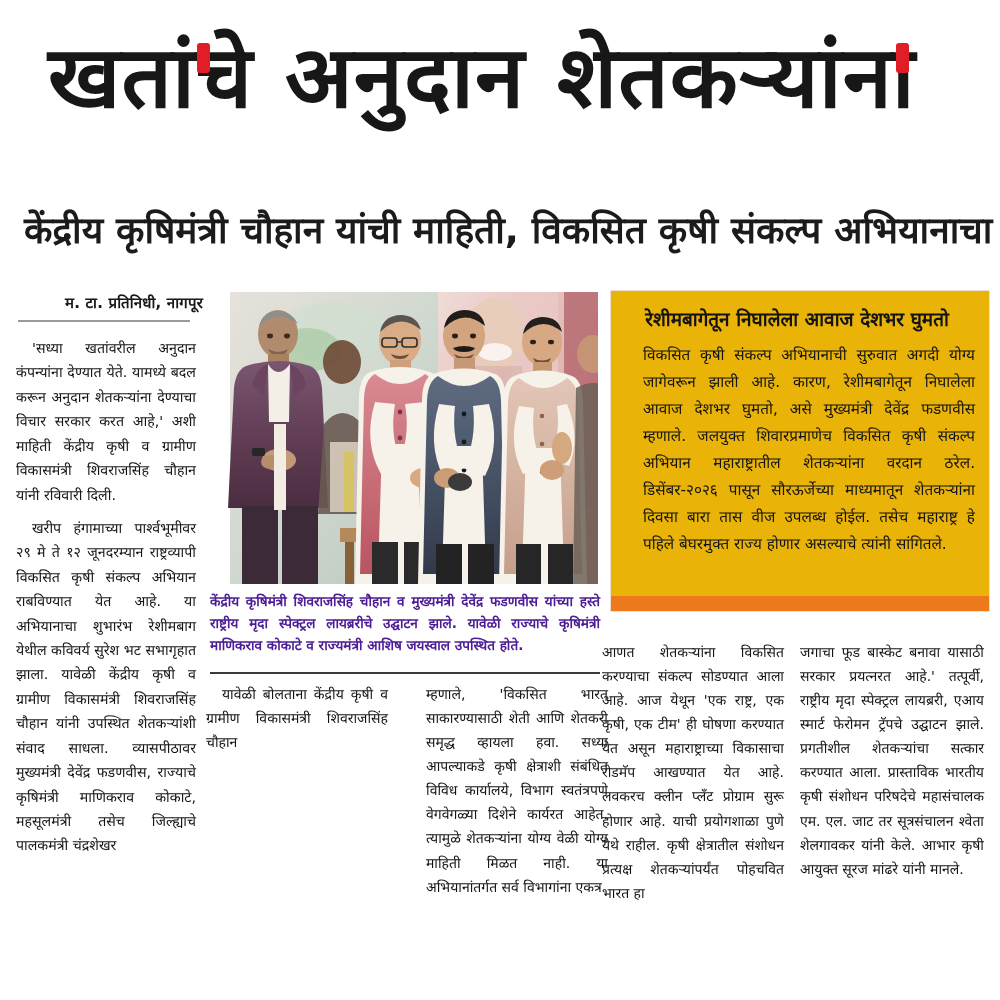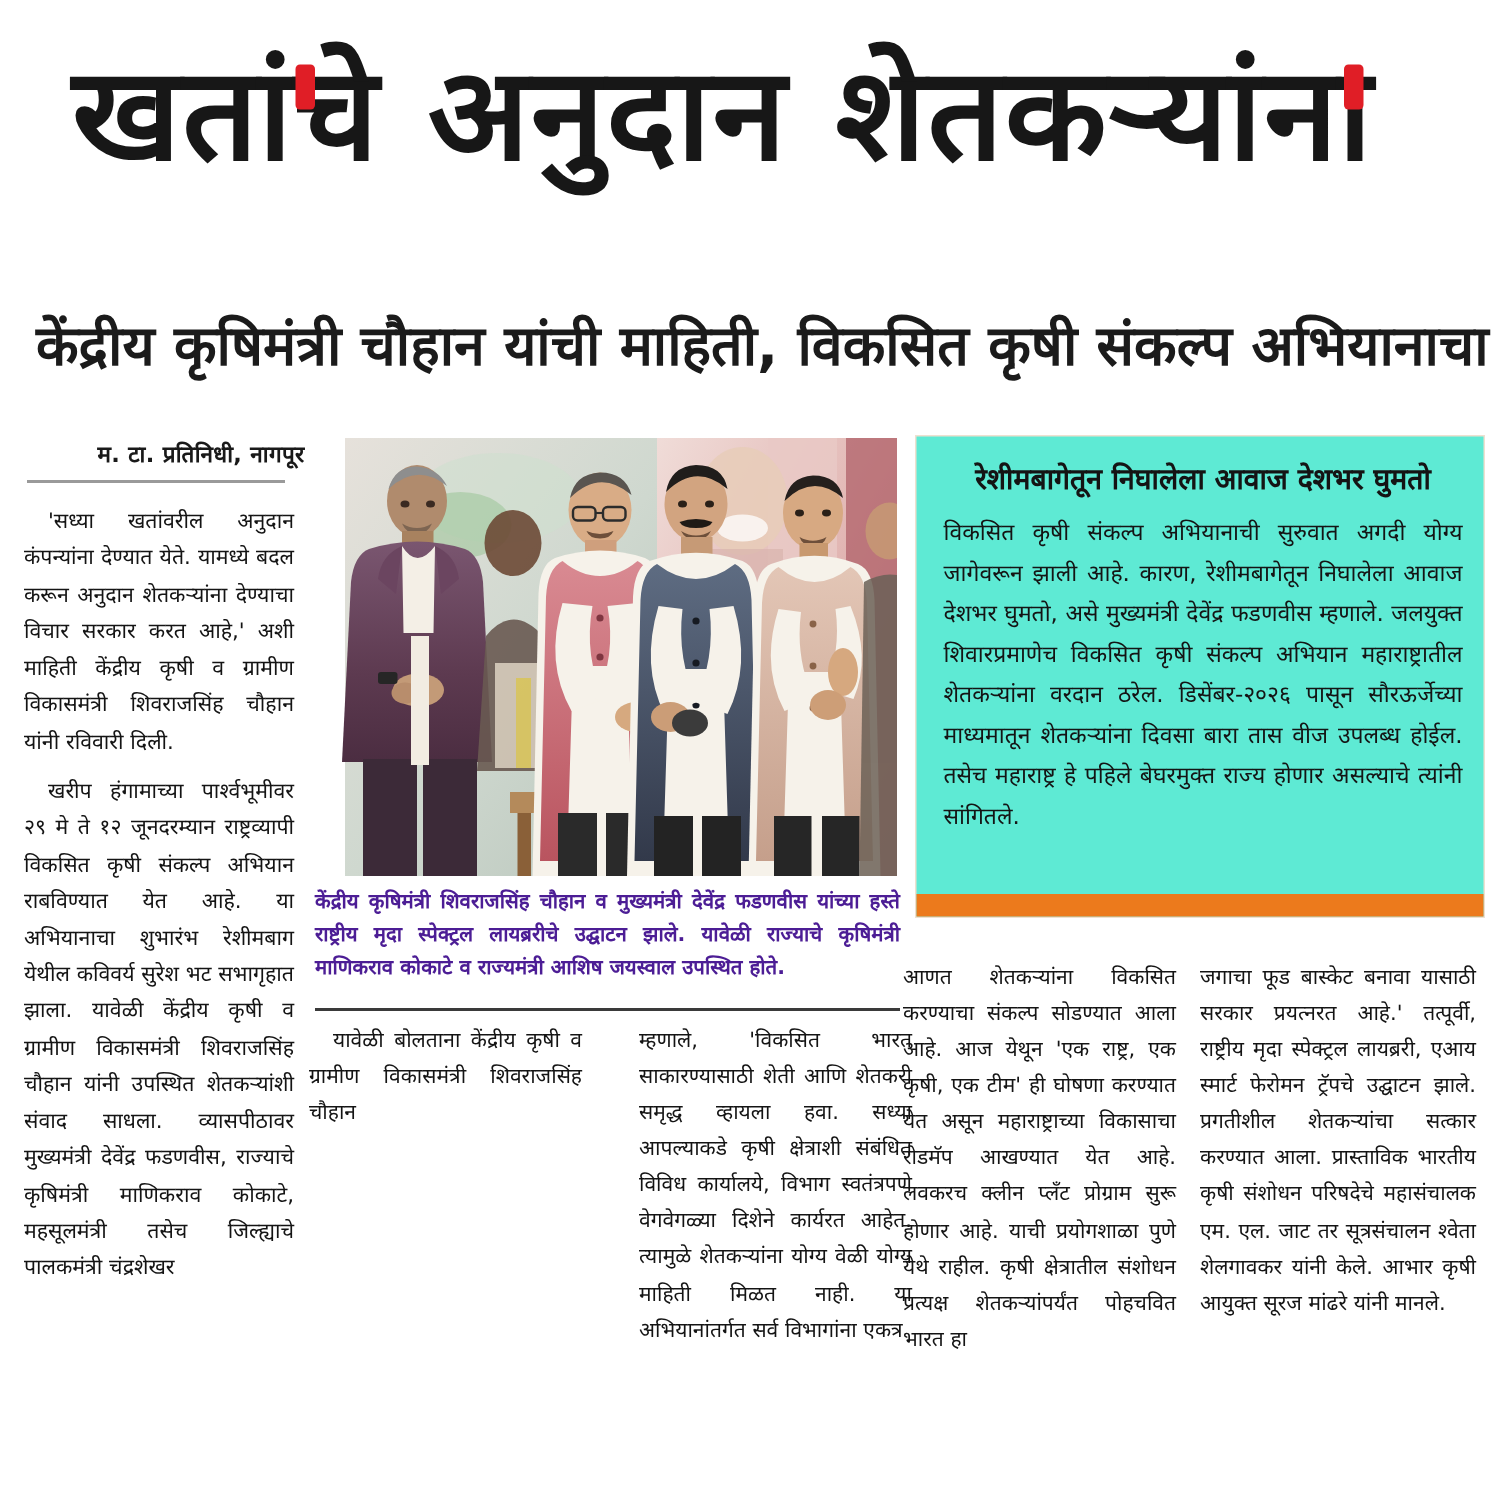--- a/index.html
+++ b/index.html
@@ -142,43 +142,44 @@
     background: #3a3a3a;
   }
 
   
   .hl-box {
     position: absolute;
     left: 610px;
     top: 290px;
     width: 380px;
     height: 322px;
-    background: #5eead4;
+    background: #eab308;
     border: 1px solid #efe0d0;
     box-sizing: border-box;
-    padding: 16px 14px 0 18px;
+    padding: 16px 14px 0 8px;
   }
   .hl-title {
     font-family: "DejaVu Sans", sans-serif;
     font-weight: bold;
     font-size: 19.5px;
     line-height: 1.3;
     text-align: center;
     color: #141414;
     margin-bottom: 10px;
     white-space: nowrap;
     transform: scaleX(0.97);
     transform-origin: center top;
   }
   .hl-body {
     font-family: "DejaVu Sans", sans-serif;
     font-size: 15.3px;
     line-height: 1.76;
     text-align: justify;
     color: #141414;
+    margin-left: 24px;
   }
   .hl-bar {
     position: absolute;
     left: 0;
     bottom: 0;
     width: 100%;
     height: 15px;
     background: #ec7a1c;
   }
   .bottom-cols {

